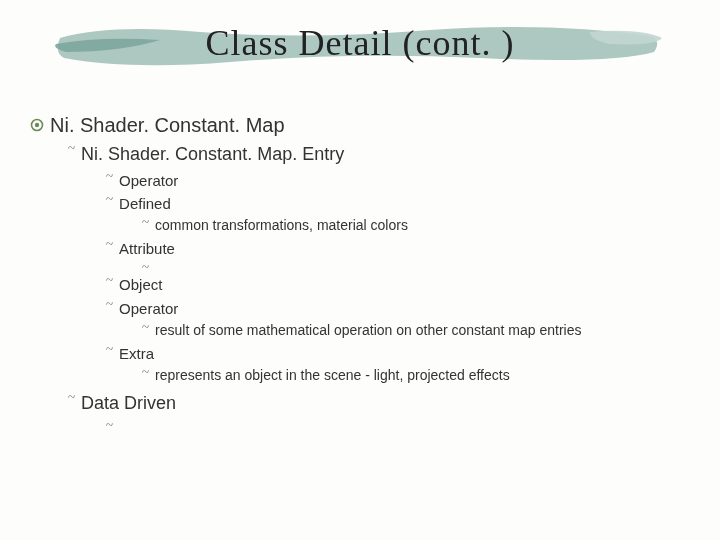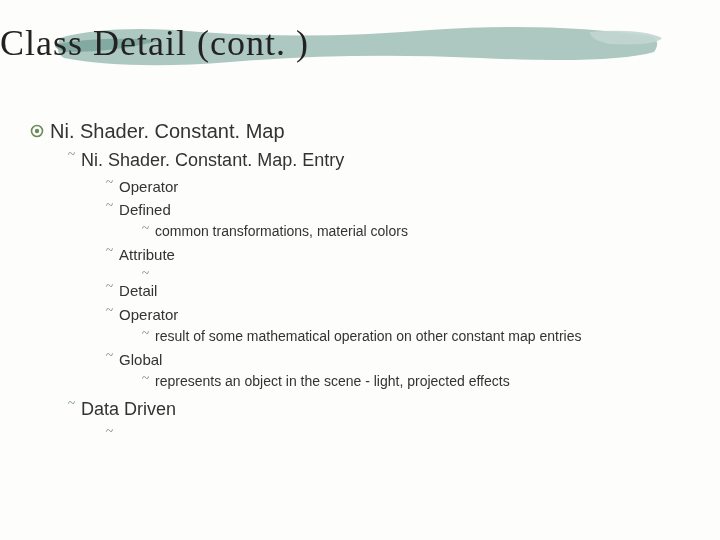--- a/index.html
+++ b/index.html
@@ -17,29 +17,30 @@
     left: 50px;
     width: 620px;
     height: 56px;
     pointer-events: none;
   }
   .title {
     position: absolute;
     top: 22px;
     left: 0;
     width: 720px;
+    text-align: center;
     font-size: 36px;
     font-weight: 400;
     font-family: "Times New Roman", serif;
     letter-spacing: 1px;
     color: #222;
   }
   .content {
     position: absolute;
-    top: 116px;
+    top: 110px;
     left: 30px;
     right: 20px;
     font-size: 15px;
     color: #333;
     line-height: 1.55;
   }
   .row { display: flex; align-items: flex-start; }
   .bullet-main, .bullet-s, .bullet-ss, .bullet-sss {
     flex: 0 0 auto;
     display: inline-block;
@@ -102,36 +103,36 @@
     <span class="bullet-ss scribble">~</span>
     <span class="txt">Attribute</span>
   </div>
 
   <div class="row lvl3">
     <span class="bullet-sss scribble">~</span>
   </div>
 
   <div class="row lvl2">
     <span class="bullet-ss scribble">~</span>
-    <span class="txt">Detail</span>
+    <span class="txt">Object</span>
   </div>
 
   <div class="row lvl2">
     <span class="bullet-ss scribble">~</span>
     <span class="txt">Operator</span>
   </div>
 
   <div class="row lvl3">
     <span class="bullet-sss scribble">~</span>
     <span class="txt">result of some mathematical operation on other constant map entries</span>
   </div>
 
   <div class="row lvl2">
     <span class="bullet-ss scribble">~</span>
-    <span class="txt">Global</span>
+    <span class="txt">Extra</span>
   </div>
 
   <div class="row lvl3">
     <span class="bullet-sss scribble">~</span>
     <span class="txt">represents an object in the scene - light, projected effects</span>
   </div>
 
   <div class="row dd">
     <span class="bullet-s scribble">~</span>
     <span class="txt">Data Driven</span>

